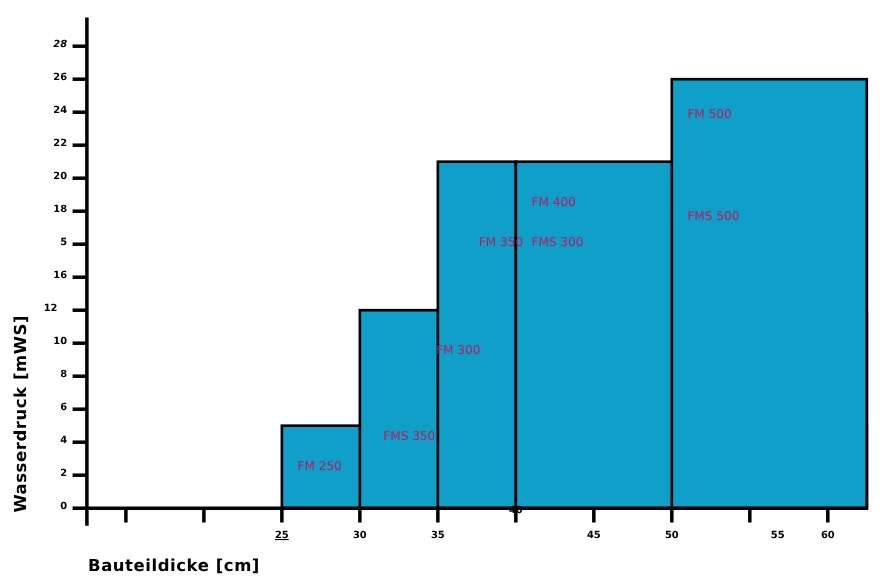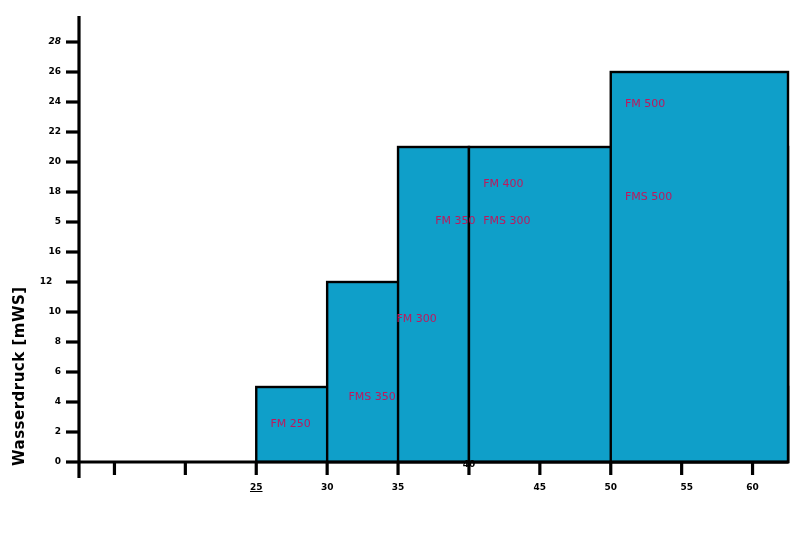--- a/index.html
+++ b/index.html
@@ -105,20 +105,21 @@
         <line x1="468.95000000000005" y1="462" x2="468.95000000000005" y2="475" stroke="#000000" stroke-width="3.2"></line>
         <line x1="539.85" y1="462" x2="539.85" y2="475" stroke="#000000" stroke-width="3.2"></line>
         <line x1="610.75" y1="462" x2="610.75" y2="475" stroke="#000000" stroke-width="3.2"></line>
         <line x1="681.65" y1="462" x2="681.65" y2="475" stroke="#000000" stroke-width="3.2"></line>
         <line x1="752.55" y1="462" x2="752.55" y2="475" stroke="#000000" stroke-width="3.2"></line>
       </g>
   </svg>
 
   <div class="axis-title" id="y-axis-title">Wasserdruck [mWS]</div>
 
+  <div class="axis-title" id="x-axis-title">Bauteildicke [cm]</div>
 
   <div id="y-tick-labels">
       <div class="tick-label tick-label-y" style="left: 31px; top: 456px; width: 30px;">0</div>
       <div class="tick-label tick-label-y" style="left: 31px; top: 426px; width: 30px;">2</div>
       <div class="tick-label tick-label-y" style="left: 31px; top: 396px; width: 30px;">4</div>
       <div class="tick-label tick-label-y" style="left: 31px; top: 366px; width: 30px;">6</div>
       <div class="tick-label tick-label-y" style="left: 31px; top: 336px; width: 30px;">8</div>
       <div class="tick-label tick-label-y" style="left: 31px; top: 306px; width: 30px;">10</div>
       <div class="tick-label tick-label-y" style="left: 31px; top: 276px; width: 30px; text-align: center;">12</div>
       <div class="tick-label tick-label-y" style="left: 31px; top: 246px; width: 30px;">16</div>
@@ -130,21 +131,21 @@
       <div class="tick-label tick-label-y" style="left: 31px; top: 66px; width: 30px;">26</div>
       <div class="tick-label tick-label-y" style="left: 31px; top: 36px; width: 30px; font-style: italic;">28</div>
     </div>
   <div id="x-tick-labels">
       <div class="tick-label tick-label-x" style="left: 236.25px; top: 482px; width: 40px; text-decoration: underline;">25</div>
       <div class="tick-label tick-label-x" style="left: 307.15px; top: 482px; width: 40px;">30</div>
       <div class="tick-label tick-label-x" style="left: 378.05px; top: 482px; width: 40px;">35</div>
       <div class="tick-label tick-label-x" style="left: 448.95px; top: 459px; width: 40px;">40</div>
       <div class="tick-label tick-label-x" style="left: 519.85px; top: 482px; width: 40px;">45</div>
       <div class="tick-label tick-label-x" style="left: 590.75px; top: 482px; width: 40px;">50</div>
-      <div class="tick-label tick-label-x" style="left: 653px; top: 482px; width: 40px; text-align: right;">55</div>
+      <div class="tick-label tick-label-x" style="left: 687px; top: 482px; width: 40px;">55</div>
       <div class="tick-label tick-label-x" style="left: 732.55px; top: 482px; width: 40px;">60</div>
     </div>
   <div id="bar-labels">
       <div class="bar-label" style="left: 270.43px; top: 414.5px;">FM 250</div>
       <div class="bar-label" style="left: 348.42px; top: 309.5px; margin-left: 48px;">FM 300</div>
       <div class="bar-label" style="left: 348.42px; top: 339.5px; margin-top: 48px;">FMS 350</div>
       <div class="bar-label" style="left: 412.23px; top: 212px; margin-left: 23px;">FM 350</div>
       <div class="bar-label" style="left: 483.13px; top: 174.5px;">FM 400</div>
       <div class="bar-label" style="left: 483.13px; top: 212px;">FMS 300</div>
       <div class="bar-label" style="left: 624.93px; top: 95px;">FM 500</div>

